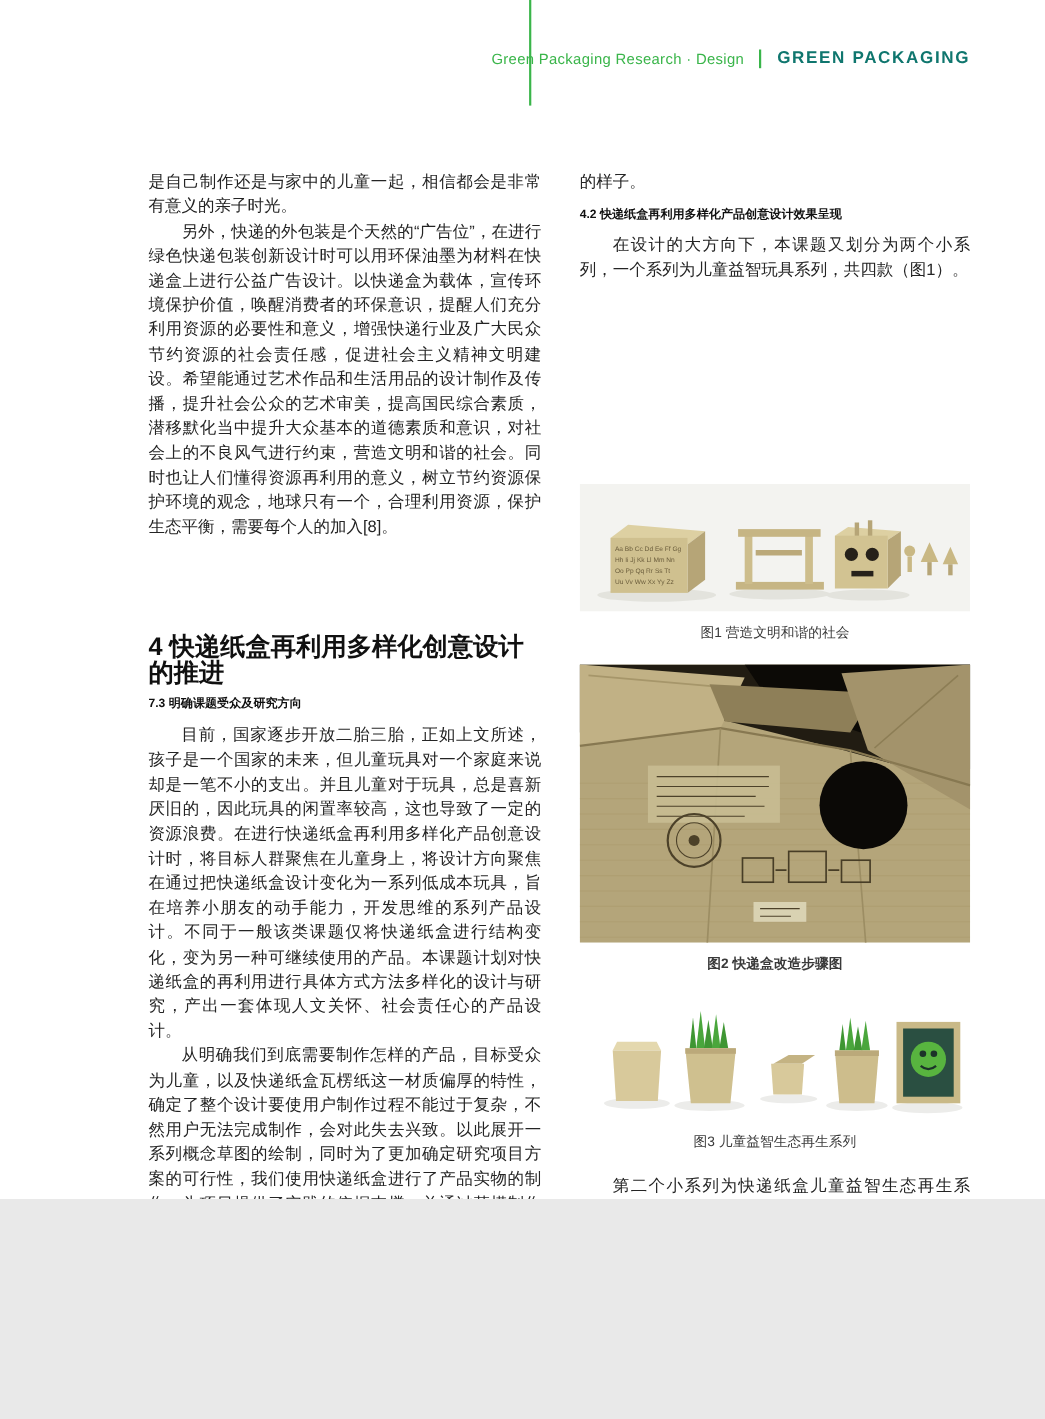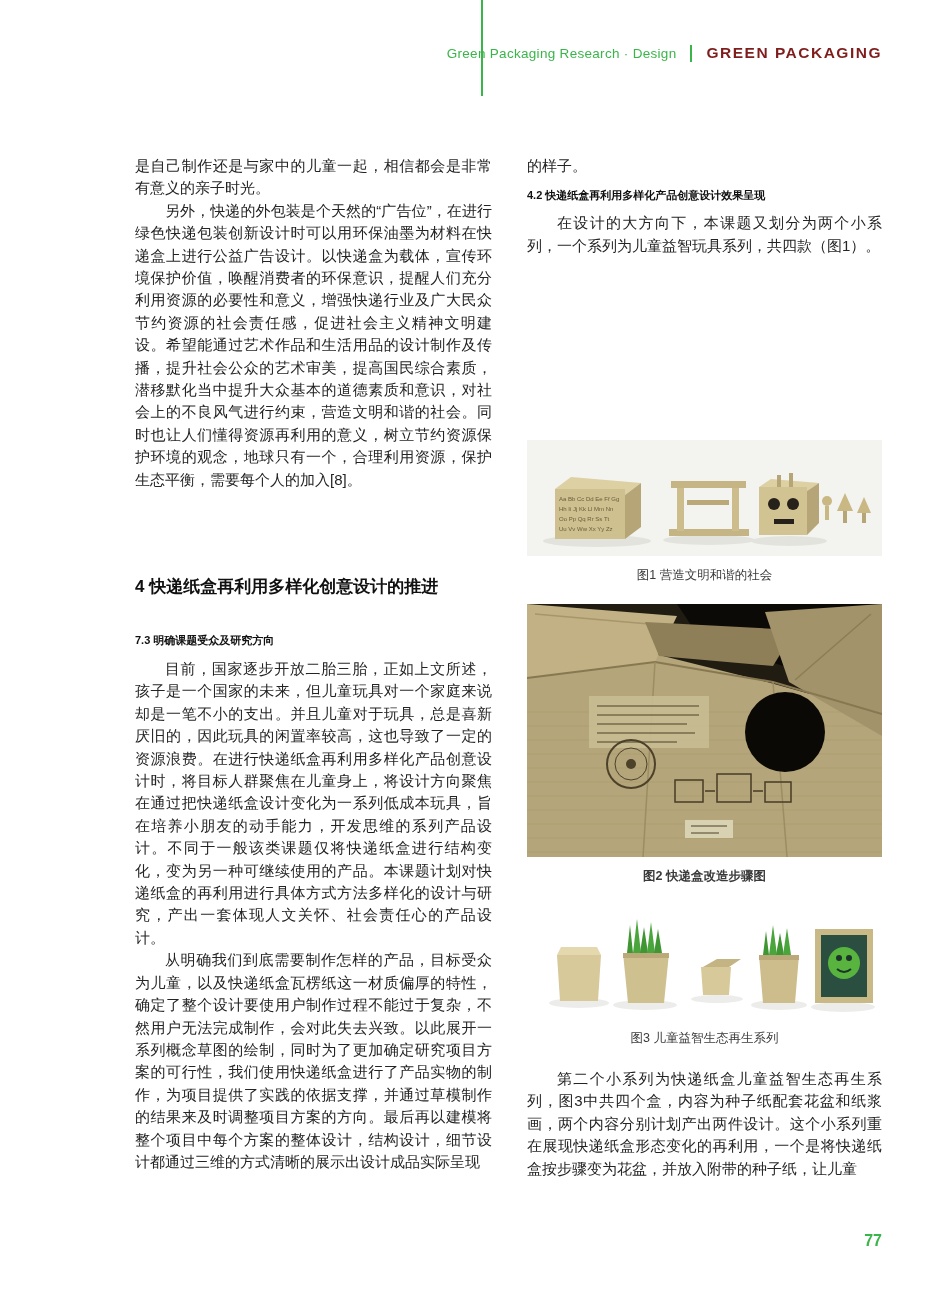--- a/index.html
+++ b/index.html
@@ -1,32 +1,32 @@
 <!DOCTYPE html>
 <html><head>
 <meta charset="utf-8">
 <style>
   html,body{margin:0;padding:0;background:#e9e9e9;}
   .page{
-    position:relative;width:950px;height:1290px;background:#ffffff;
+    position:relative;width:950px;height:1090px;background:#ffffff;
     font-family:"Liberation Sans", sans-serif;color:#222;overflow:hidden;
     margin:0 auto;
   }
   .top-rule{position:absolute;left:481px;top:0;width:2px;height:96px;background:#3ab54a;}
   .header{position:absolute;top:44px;right:68px;display:flex;align-items:center;gap:14px;}
   .header-sub{color:#3ab54a;font-size:13.5px;letter-spacing:0.3px;}
   .header-sep{width:2px;height:17px;background:#3ab54a;}
-  .header-title{color:#7f1d1d;font-size:15.5px;font-weight:700;letter-spacing:1.5px;}
+  .header-title{color:#0f766e;font-size:15.5px;font-weight:700;letter-spacing:1.5px;}
   .col{position:absolute;top:155px;}
   .col-left{left:135px;width:357px;height:1080px;}
   .col-right{left:527px;width:355px;height:1090px;}
   .block{position:absolute;left:0;width:100%;}
   .para{margin:0;font-size:15px;line-height:22.4px;text-align:justify;text-indent:2em;color:#242424;}
   .para.noind{text-indent:0;}
-  .h2{margin:0;font-size:17px;font-weight:700;color:#101010;line-height:24px;}
+  .h2{margin:0;font-size:23px;font-weight:700;color:#101010;line-height:24px;}
   .h3{margin:0;font-size:11px;font-weight:700;color:#101010;line-height:22px;}
   .h3.inflow{margin:7px 0 6px 0;}
   .figure{position:absolute;left:0;width:100%;margin:0;}
   .figimg{display:block;width:100%;}
   .figcaption{margin-top:11px;text-align:center;font-size:12.5px;color:#3a3a3a;line-height:16px;}
   .pageno{position:absolute;top:1232px;right:68px;color:#3ab54a;font-size:16px;font-weight:700;}
 </style>
 </head>
 <body>
 

